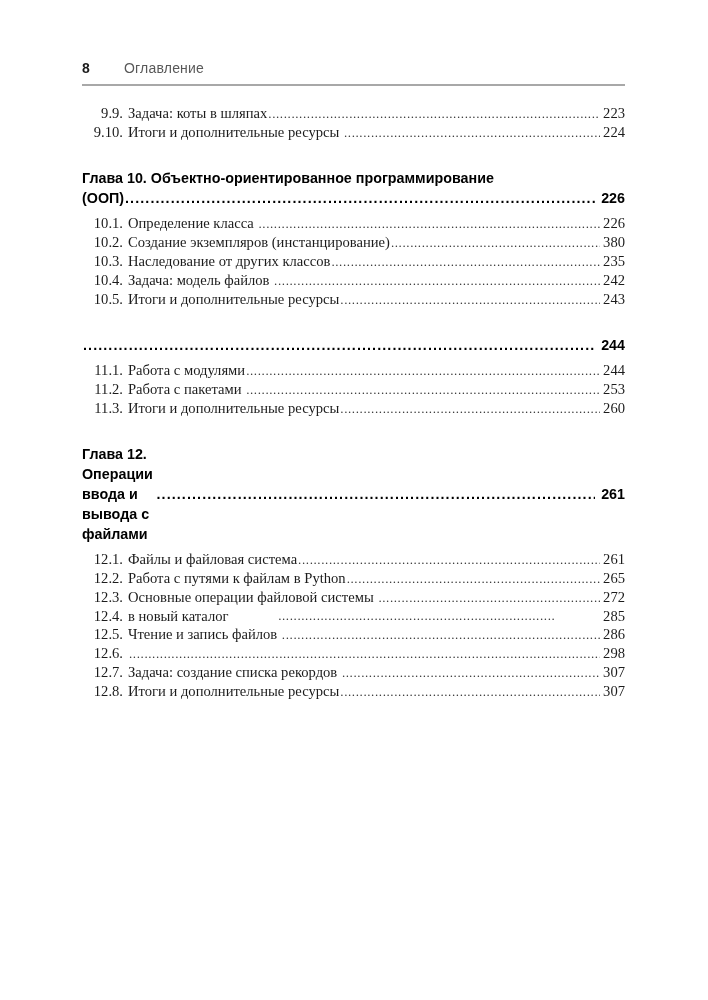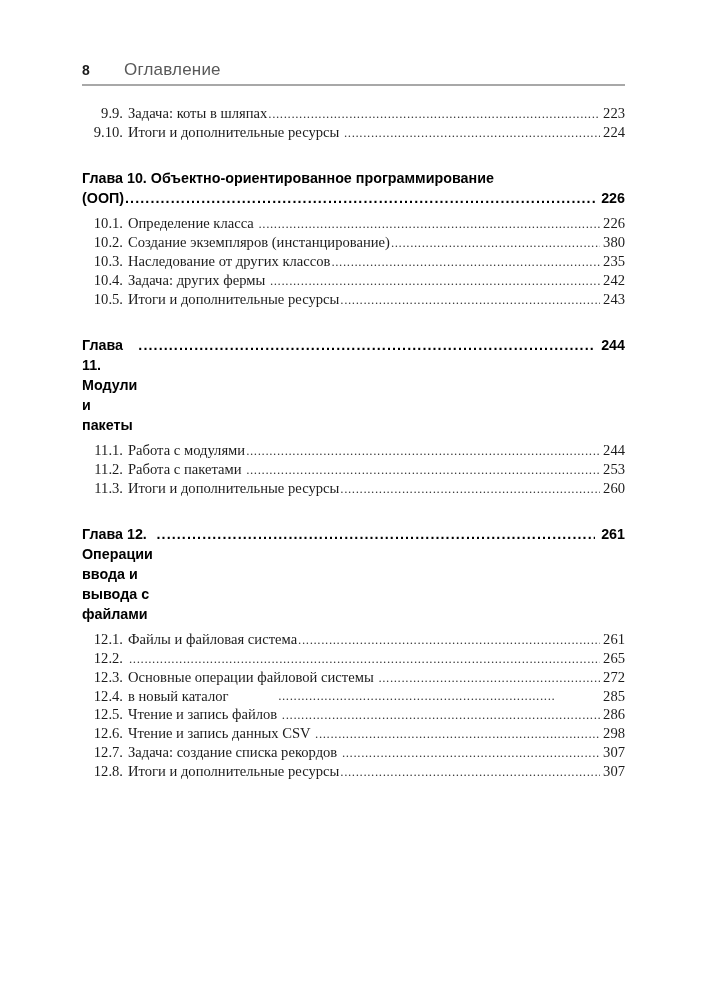--- a/index.html
+++ b/index.html
@@ -36,21 +36,21 @@
   .folio {
     font-family: "Liberation Sans", "DejaVu Sans", sans-serif;
     font-weight: bold;
     font-size: 14px;
     color: #1a1a1a;
     width: 42px;
     flex: none;
   }
   .head-title {
     font-family: "Liberation Sans", "DejaVu Sans", sans-serif;
-    font-size: 17px;
+    font-size: 14px;
     font-weight: normal;
     color: #595959;
     letter-spacing: 0.2px;
   }
   .head-rule {
     position: absolute;
     left: 82px;
     top: 84px;
     width: 543px;
     height: 2px;
@@ -71,21 +71,21 @@
     font-weight: bold;
     font-size: 14.3px;
     color: #000;
     margin-top: 26px;
     margin-bottom: 6px;
     line-height: 20px;
     display: block;
   }
   .chapter .row {
     display: flex;
-    align-items: flex-start;
+    align-items: center;
     width: 100%;
   }
   .chapter .title {
     white-space: pre-wrap;
   }
   .chapter .leader {
     flex: 1 1 auto;
     overflow: hidden;
     white-space: nowrap;
     margin: 0 1px 0 1px;
@@ -222,39 +222,38 @@
             <span class="title">Наследование от других классов</span>
             <span class="leader">................................................................................................................................................................................................................................................................................................................................................................................................................</span>
             <span class="pageno">235</span>
           </div>
         </div>
       </div>
       <div class="section">
         <span class="num">10.4.</span>
         <div class="body">
           <div class="row">
-            <span class="title">Задача: других фермы </span>
+            <span class="title">Задача: модель файлов </span>
             <span class="leader">................................................................................................................................................................................................................................................................................................................................................................................................................</span>
             <span class="pageno">242</span>
           </div>
         </div>
       </div>
       <div class="section">
         <span class="num">10.5.</span>
         <div class="body">
           <div class="row">
             <span class="title">Итоги и дополнительные ресурсы</span>
             <span class="leader">................................................................................................................................................................................................................................................................................................................................................................................................................</span>
             <span class="pageno">243</span>
           </div>
         </div>
       </div>
       <div class="chapter">
         <div class="row">
-          <span class="title">Глава 11. Модули и пакеты</span>
           <span class="leader">................................................................................................................................................................................................................................................................................................................................................................................................................</span>
           <span class="pageno">244</span>
         </div>
       </div>
       <div class="section">
         <span class="num">11.1.</span>
         <div class="body">
           <div class="row">
             <span class="title">Работа с модулями</span>
             <span class="leader">................................................................................................................................................................................................................................................................................................................................................................................................................</span>
@@ -296,20 +295,21 @@
             <span class="title">Файлы и файловая система</span>
             <span class="leader">................................................................................................................................................................................................................................................................................................................................................................................................................</span>
             <span class="pageno">261</span>
           </div>
         </div>
       </div>
       <div class="section">
         <span class="num">12.2.</span>
         <div class="body">
           <div class="row">
+            <span class="title">Работа с путями к файлам в Python</span>
             <span class="leader">................................................................................................................................................................................................................................................................................................................................................................................................................</span>
             <span class="pageno">265</span>
           </div>
         </div>
       </div>
       <div class="section">
         <span class="num">12.3.</span>
         <div class="body">
           <div class="row">
             <span class="title">Основные операции файловой системы </span>
@@ -335,21 +335,20 @@
             <span class="title">Чтение и запись файлов </span>
             <span class="leader">................................................................................................................................................................................................................................................................................................................................................................................................................</span>
             <span class="pageno">286</span>
           </div>
         </div>
       </div>
       <div class="section">
         <span class="num">12.6.</span>
         <div class="body">
           <div class="row">
-            <span class="title">Чтение и запись данных CSV </span>
             <span class="leader">................................................................................................................................................................................................................................................................................................................................................................................................................</span>
             <span class="pageno">298</span>
           </div>
         </div>
       </div>
       <div class="section">
         <span class="num">12.7.</span>
         <div class="body">
           <div class="row">
             <span class="title">Задача: создание списка рекордов </span>

